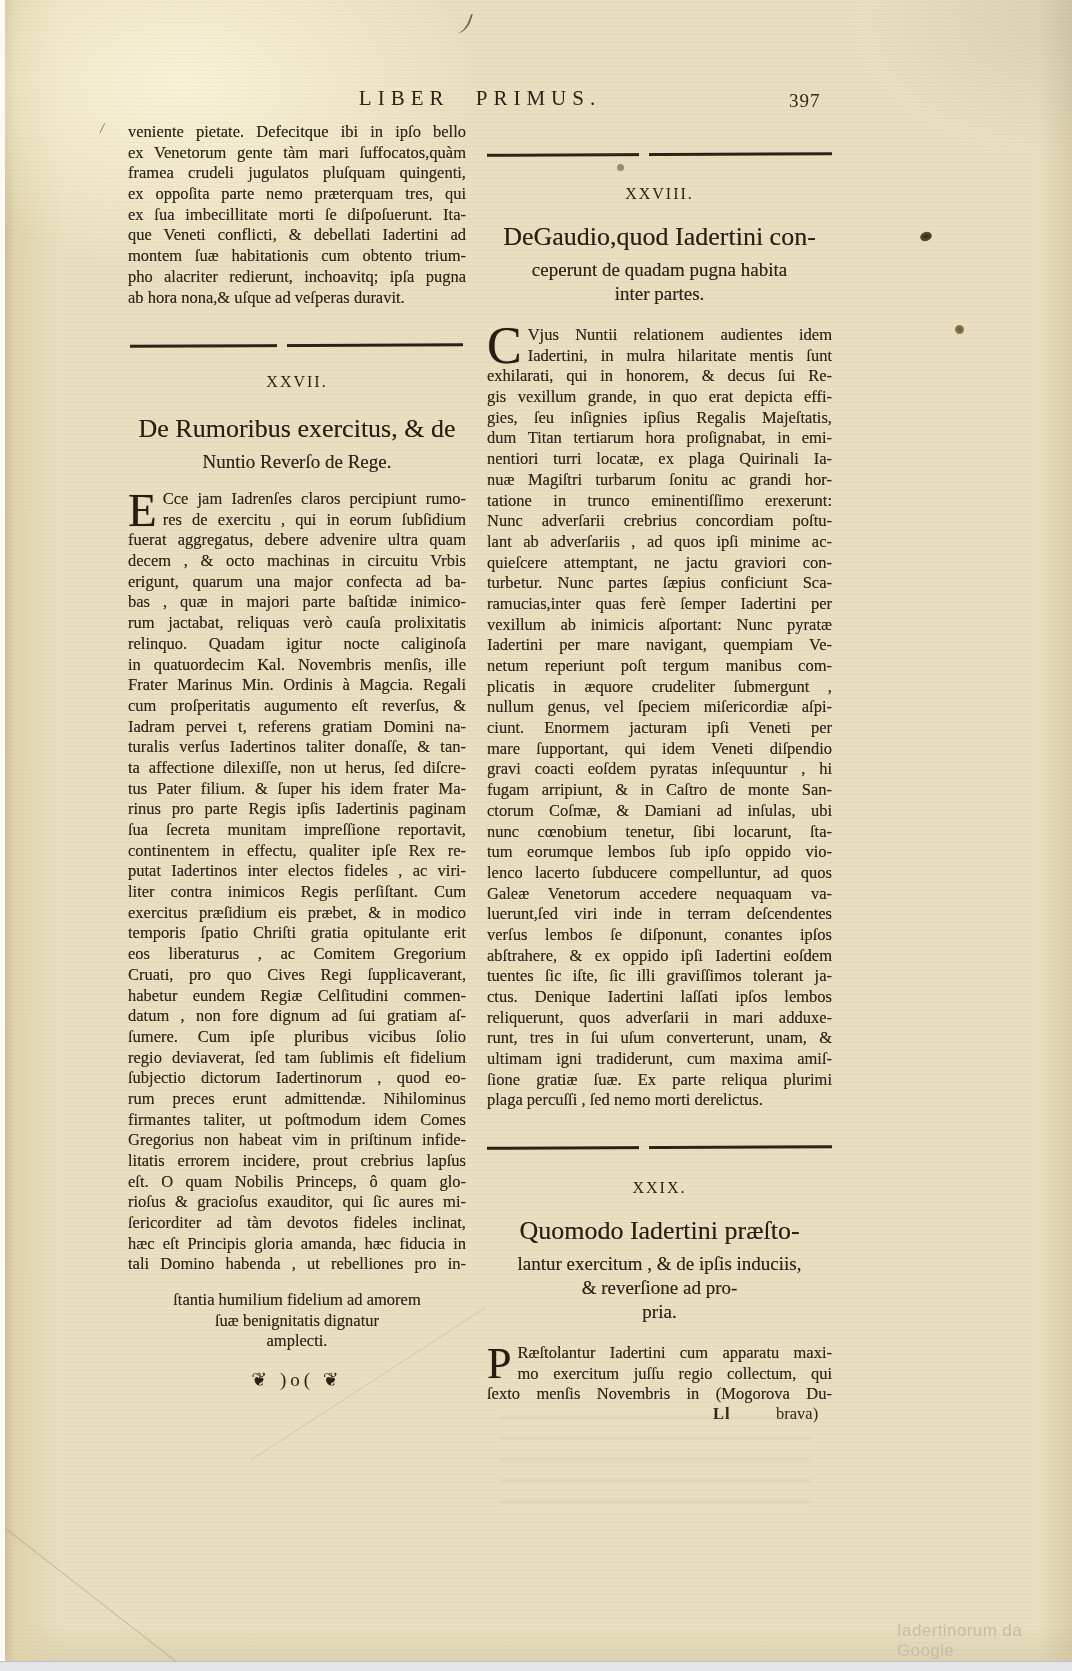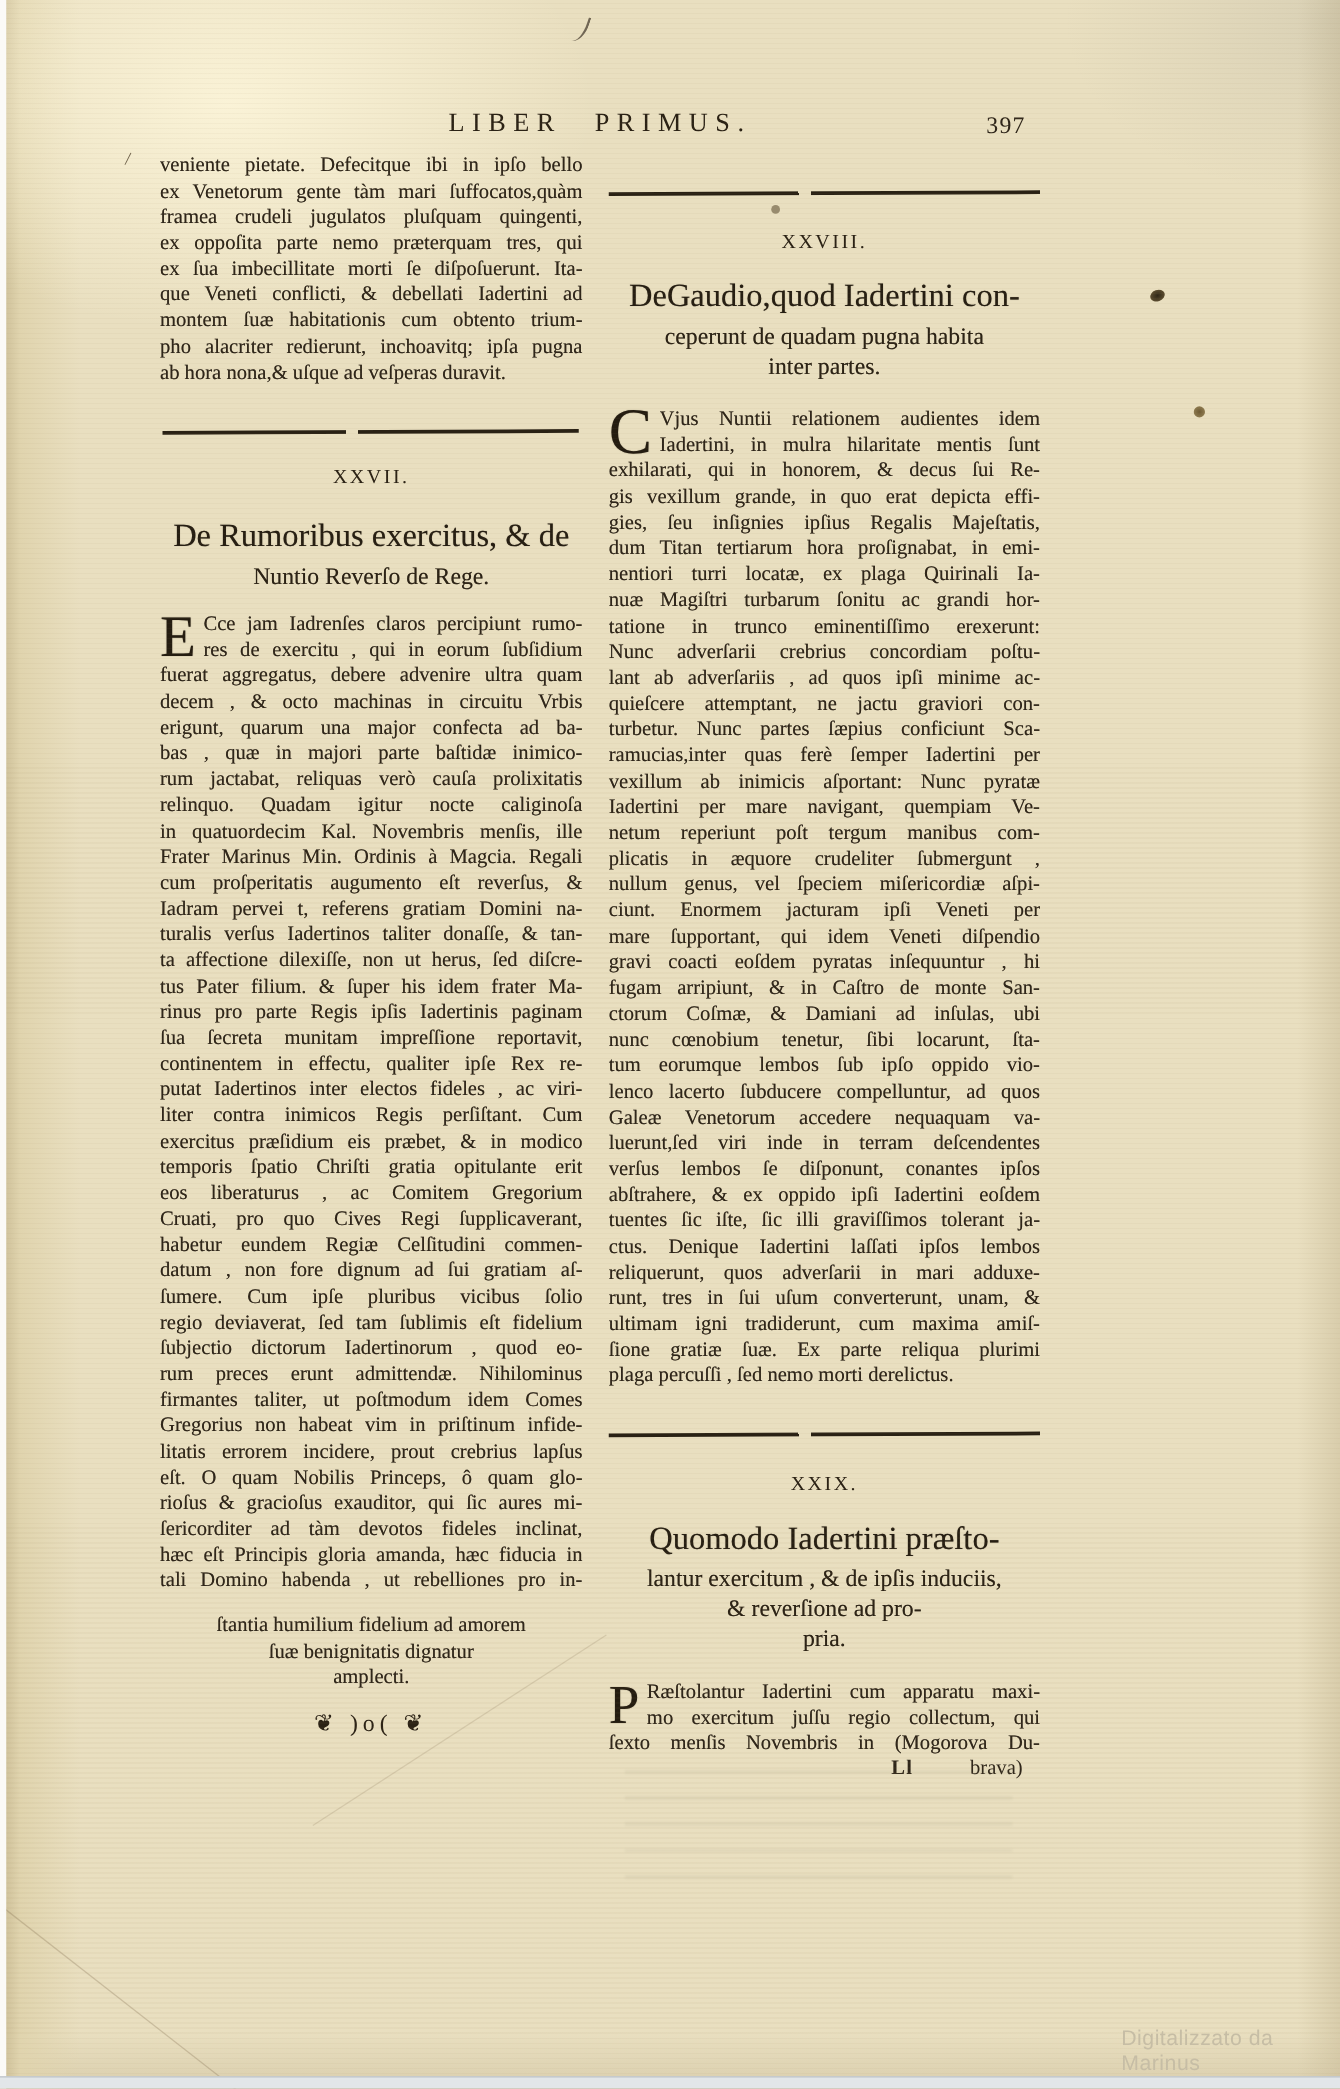--- a/index.html
+++ b/index.html
@@ -219,14 +219,14 @@
   <div class="spot spot-a"></div>
   <div class="spot spot-b"></div>
   <div class="bleed"></div>
   <div class="crease1"></div>
   <div class="crease2"></div>
 
   <div class="texture"></div>
   <div class="edge-left"></div>
   <div class="edge-bottom"></div>
 
-  <div class="watermark">Digitalizzato da Marinus</div>
+  <div class="watermark">Iadertinorum da Google</div>
 </div>
 
 </body></html>

